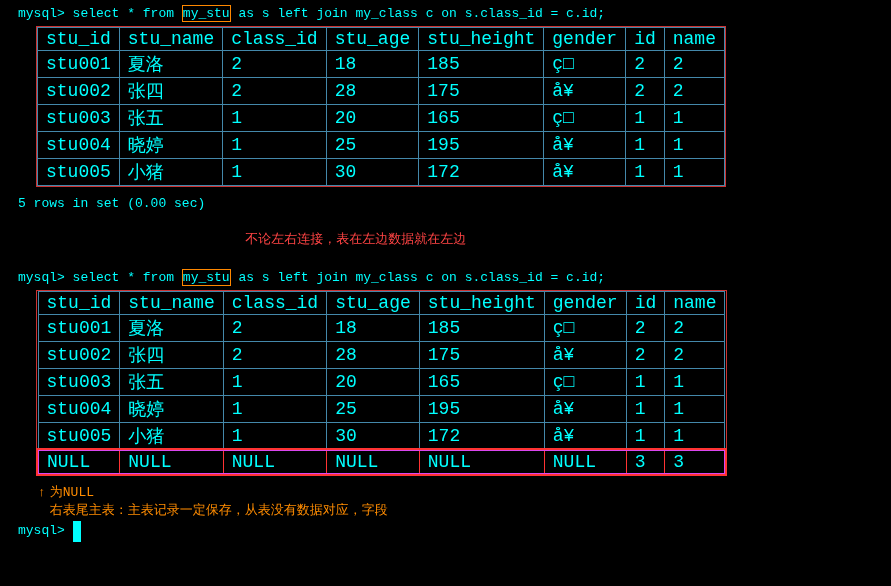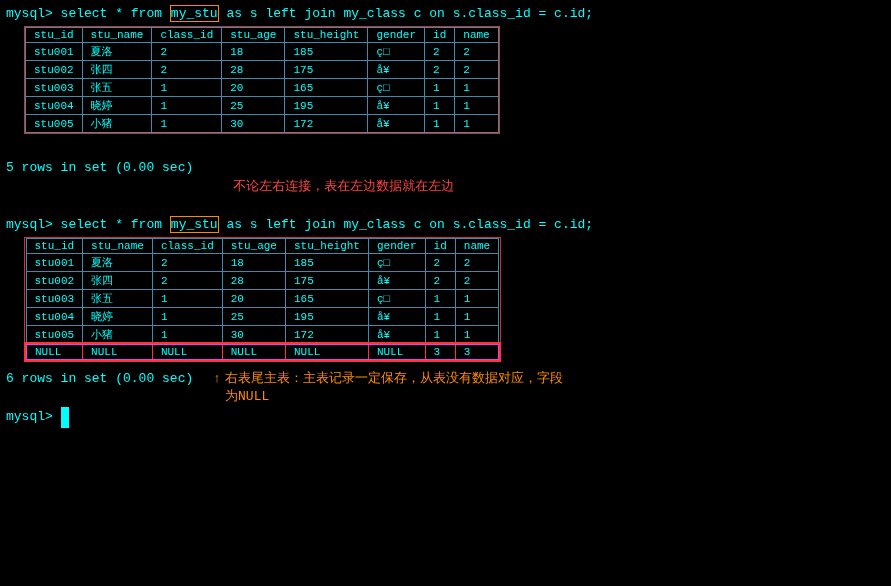--- a/index.html
+++ b/index.html
@@ -7,32 +7,32 @@
       background-color: #000000;
       color: #00FFFF;
       font-family: 'Courier New', Courier, monospace;
       font-size: 13px;
       width: 891px;
       min-height: 586px;
       overflow: hidden;
     }
     .terminal {
       background: #000000;
-      padding: 4px 6px;
+      padding: 4px 18px;
       width: 891px;
       min-height: 586px;
     }
     .sql-text { color: #00FFFF; }
     
     table.result-table {
       border-collapse: collapse;
       color: #00FFFF;
       margin: 2px 0 2px 18px;
       font-family: 'Courier New', Courier, monospace;
-      font-size: 11px;
+      font-size: 18px;
     }
     table.result-table td, table.result-table th {
       border: 1px solid #4488AA;
       padding: 1px 8px;
       text-align: left;
       white-space: nowrap;
     }
     table.result-table th {
       color: #00FFFF;
       font-weight: normal;
@@ -121,21 +121,21 @@
             <td>172</td>
             <td>å¥</td>
             <td>1</td>
             <td>1</td>
         </tr>
       </tbody>
     </table>
   </div>
 
   
-  <div style="display:flex; align-items:center; margin-top:3px;">
+  <div style="display:flex; align-items:flex-start; margin-top:3px;">
     <span class="line" style="margin-left:0;">5 rows in set (0.00 sec)</span>
     <span class="annotation annotation-red">不论左右连接，表在左边数据就在左边</span>
   </div>
 
   
   <div class="line">&nbsp;</div>
 
   
   <div class="line"><span class="prompt">mysql&gt; </span><span class="sql-text">select * from </span><span style="border:1px solid #FF8800; color:#00FFFF; display:inline;">my_stu</span><span class="sql-text"> as s left join my_class c on s.class_id = c.id;</span></div>
 
@@ -215,26 +215,25 @@
           <td style="border: 1px solid #FF3333;">NULL</td>
           <td style="border: 1px solid #FF3333;">3</td>
           <td style="border: 1px solid #FF3333;">3</td>
         </tr>
       </tbody>
     </table>
   </div>
 
   
   <div style="display:flex; align-items:flex-start; margin-top:3px;">
-    <span class="line" style="margin-left:0; white-space:pre;">6 rows in set (0.00 sec)</span>
     <div style="margin-left:20px; display:flex; align-items:flex-start;">
 
       <span style="color:#FF8C00; margin-right:4px; margin-top:2px;">↑</span>
       <div>
+        <div class="annotation-orange">为NULL</div>
         <div class="annotation-orange">右表尾主表：主表记录一定保存，从表没有数据对应，字段</div>
-        <div class="annotation-orange">为NULL</div>
       </div>
     </div>
   </div>
 
   
   <div class="line" style="margin-top:2px;"><span class="prompt">mysql&gt; </span><span style="background:#00FFFF; color:#000; display:inline-block; width:8px;">&nbsp;</span></div>
 </div>
 
 </body></html>

